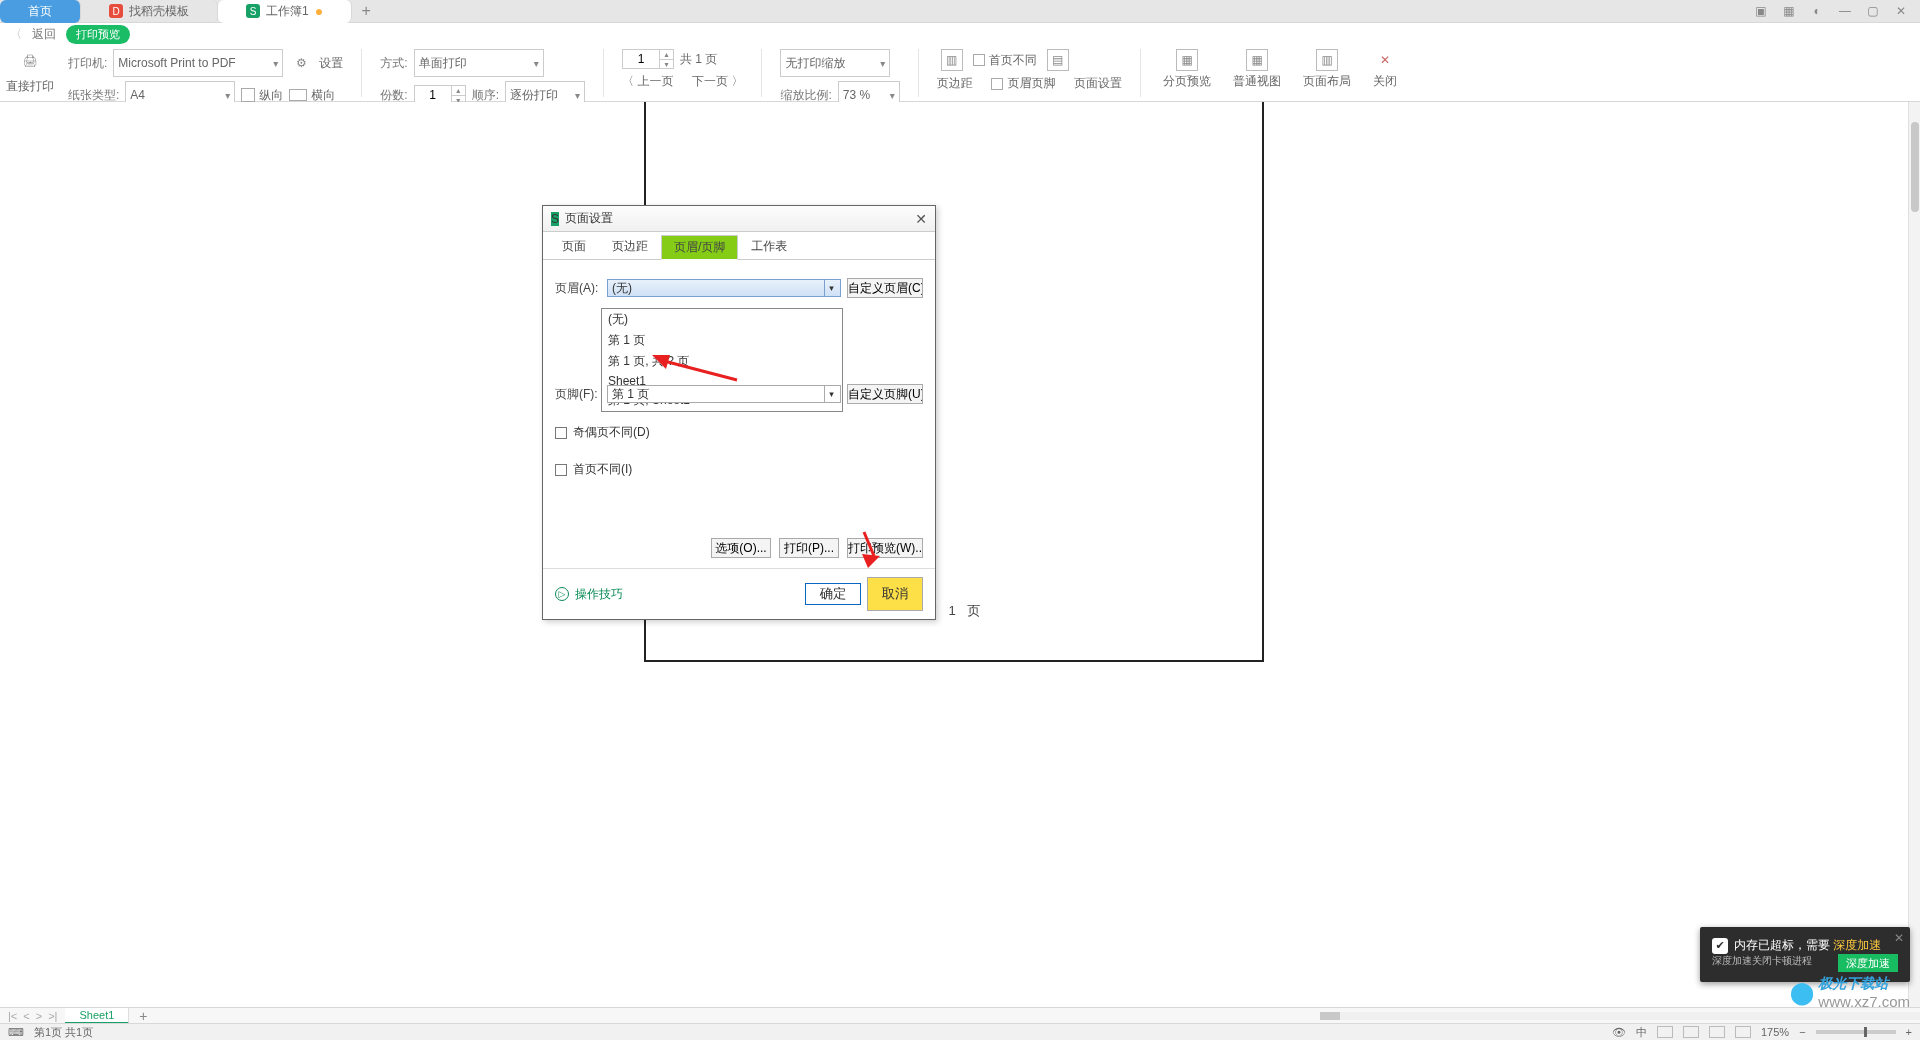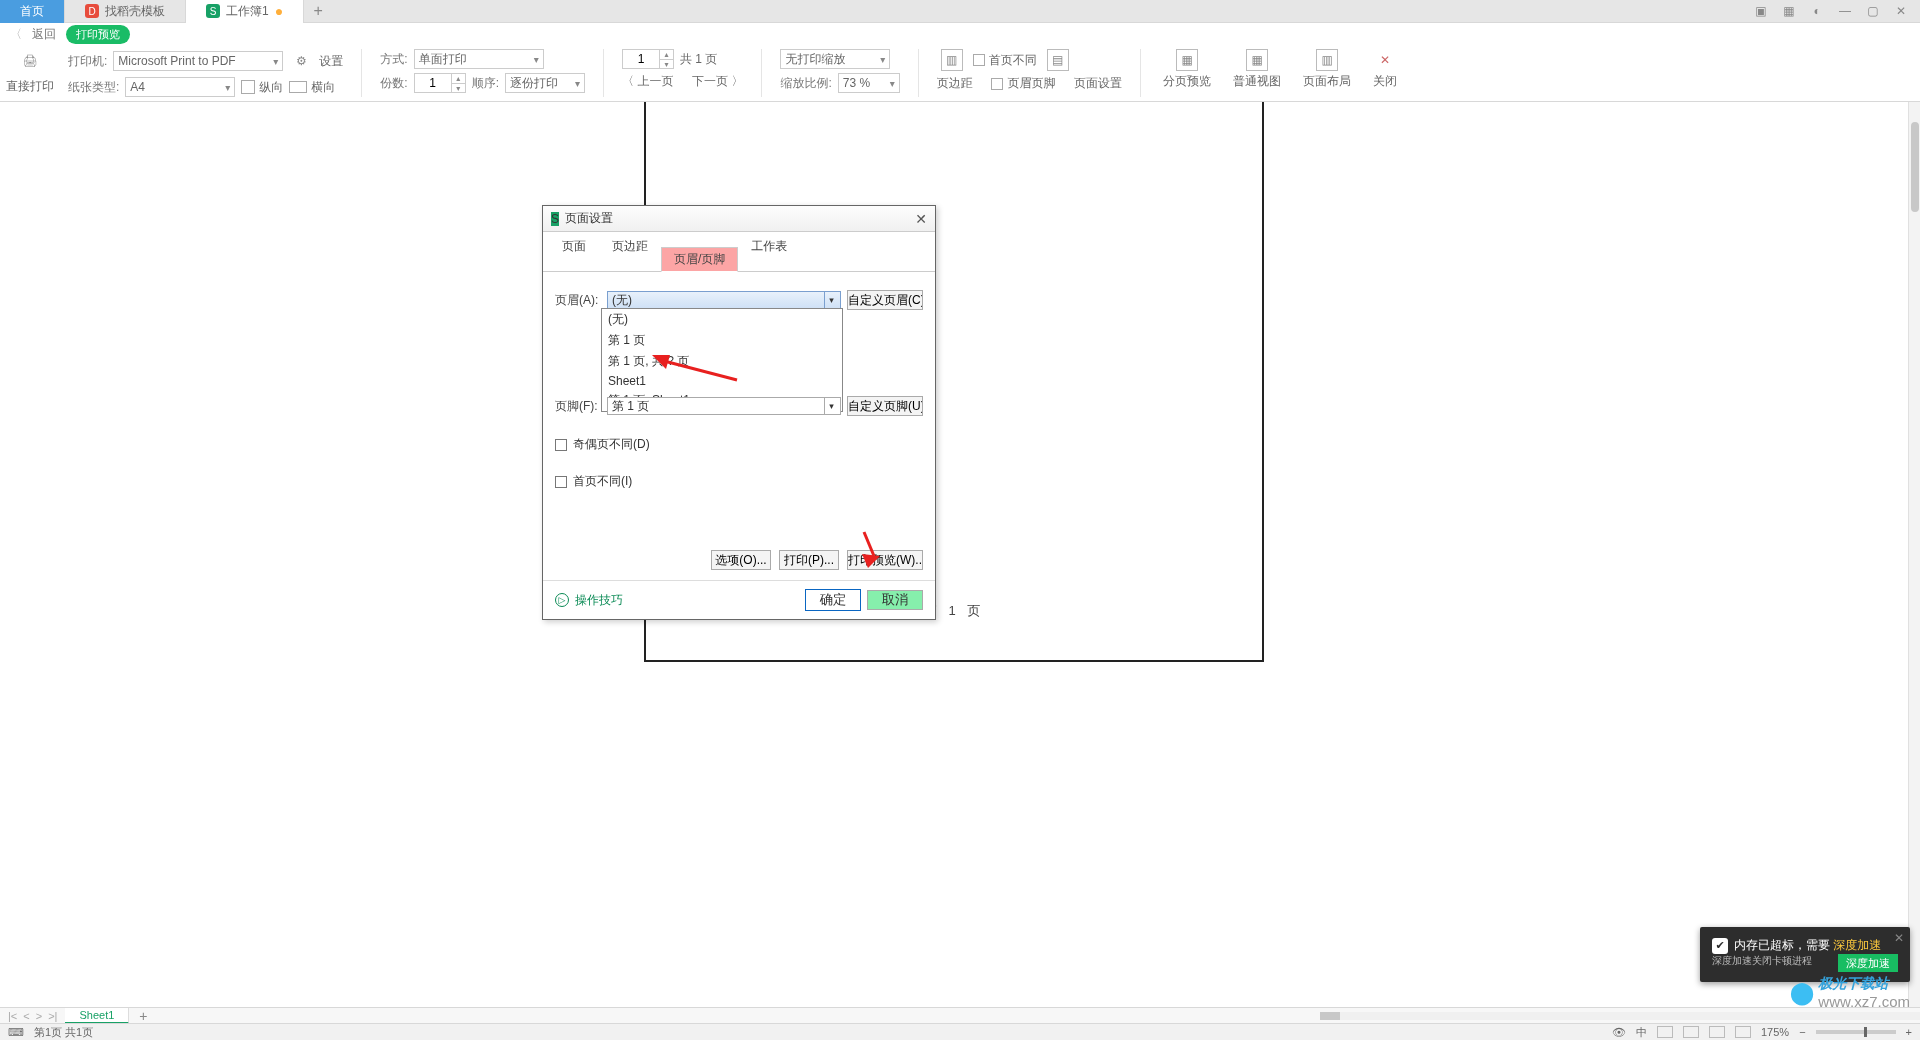--- a/index.html
+++ b/index.html
@@ -1,20 +1,20 @@
 <!DOCTYPE html>
 <html><head>
 <meta charset="utf-8">
 <style>
 * { box-sizing: border-box; margin: 0; padding: 0; font-family: "Microsoft YaHei", sans-serif; }
 body { width: 1920px; height: 1040px; background: #fff; font-size: 12px; color: #555; overflow: hidden; position: relative; }
 
 
 .tabbar { height: 23px; background: #e6e6e6; display: flex; align-items: center; border-bottom: 1px solid #d8d8d8; }
-.ttab { height: 23px; padding: 0 20px; display: flex; align-items: center; gap: 6px; cursor: pointer; border-right: 1px solid #d8d8d8; font-size: 12px; color: #666; }
+.ttab { height: 23px; padding: 0 28px; display: flex; align-items: center; gap: 6px; cursor: pointer; border-right: 1px solid #d8d8d8; font-size: 12px; color: #666; border-radius: 6px; }
 .ttab.home { background: #4a9de0; color: #fff; }
 .ttab.active { background: #fff; }
 .ttab .dot { color: #ffaf3b; font-size: 14px; }
 .ttab .ticon { width: 14px; height: 14px; display: inline-flex; align-items: center; justify-content: center; border-radius: 3px; font-size: 10px; color: #fff; }
 .ticon.red { background: #e74c3c; }
 .ticon.green { background: #18a166; }
 .tabbar-plus { width: 28px; text-align: center; color: #888; cursor: pointer; font-size: 16px; }
 .tabbar-spacer { flex: 1; }
 .winctrls { display: flex; align-items: center; gap: 6px; padding-right: 8px; }
 .winbtn { width: 22px; height: 20px; display: inline-flex; align-items: center; justify-content: center; color: #888; cursor: pointer; }
@@ -23,21 +23,21 @@
 .subhead { height: 22px; display: flex; align-items: center; padding: 0 10px; gap: 10px; font-size: 12px; color: #777; }
 .back { cursor: pointer; }
 .badge { background: #1abc66; color: #fff; border-radius: 10px; padding: 2px 10px; font-size: 11px; }
 
 
 .ribbon { background: #fff; border-bottom: 1px solid #d8d8d8; display: flex; align-items: stretch; padding: 4px 6px; gap: 14px; font-size: 12px; color: #666; height: 57px; }
 .rgrp { display: flex; flex-direction: column; gap: 4px; }
 .rgrp.vert { align-items: center; justify-content: space-between; padding-bottom: 2px; }
 .rrow { display: flex; align-items: center; gap: 6px; }
 .rlbl { color: #777; }
-.rsel { border: 1px solid #ccc; height: 20px; padding: 4px 4px; display: inline-flex; align-items: center; justify-content: space-between; background: #fff; cursor: pointer; }
+.rsel { border: 1px solid #ccc; height: 28px; padding: 4px 4px; display: inline-flex; align-items: center; justify-content: space-between; background: #fff; cursor: pointer; }
 .rsel .arr { color: #888; font-size: 10px; margin-left: 6px; }
 .rspin { display: inline-flex; border: 1px solid #ccc; height: 20px; }
 .rspin input { width: 36px; border: none; text-align: center; font-size: 12px; }
 .rspin .spbtn { width: 14px; display: flex; flex-direction: column; border-left: 1px solid #ccc; }
 .rspin .spbtn span { flex: 1; font-size: 8px; text-align: center; color: #888; border-bottom: 1px solid #ccc; }
 .ricon { width: 24px; height: 24px; display: inline-flex; align-items: center; justify-content: center; color: #888; }
 .rvbtn { display: flex; flex-direction: column; align-items: center; gap: 2px; cursor: pointer; padding: 0 4px; }
 .rvbtn .ic { width: 22px; height: 22px; border: 1px solid #bbb; display: flex; align-items: center; justify-content: center; color: #888; font-size: 12px; }
 .rsep { width: 1px; background: #e5e5e5; margin: 0 4px; }
 .chk { display: inline-flex; align-items: center; gap: 4px; cursor: pointer; }
@@ -51,39 +51,39 @@
 .vscroll { position: absolute; right: 0; top: 102px; width: 12px; bottom: 33px; background: #f3f3f3; border-left: 1px solid #e0e0e0; }
 .vthumb { background: #c8c8c8; width: 8px; margin: 0 auto; height: 90px; margin-top: 20px; border-radius: 4px; }
 
 
 .dialog { position: absolute; left: 542px; top: 205px; width: 394px; background: #fff; border: 1px solid #666; box-shadow: 2px 2px 6px rgba(0,0,0,0.2); }
 .dlg-title { height: 26px; background: linear-gradient(#fdfdfd,#f0f0f0); display: flex; align-items: center; padding: 0 8px; font-size: 12px; color: #333; border-bottom: 1px solid #ccc; }
 .dlg-title .spacer { flex: 1; }
 .dlg-close { cursor: pointer; font-size: 14px; color: #555; }
 .dlg-tabs { display: flex; border-bottom: 1px solid #ccc; padding: 2px 6px 0 6px; }
 .dtab { padding: 3px 12px; font-size: 12px; color: #444; border: 1px solid transparent; cursor: pointer; }
-.dtab.active { border-color: #ccc; border-bottom-color: #fff; background: #fca5a5; position: relative; top: 1px; margin-top: 12px; }
+.dtab.active { border-color: #ccc; border-bottom-color: #fff; background: #84cc16; position: relative; top: 1px; }
 .dlg-body { padding: 10px 12px 10px 12px; }
 .prevbox { height: 62px; border: 1px solid #ccc; display: flex; align-items: center; justify-content: center; color: #777; font-size: 12px; }
 .frow { display: flex; align-items: center; gap: 6px; margin-top: 8px; }
 .frow .flbl { width: 46px; text-align: left; color: #444; }
 .fcombo { flex: 1; height: 18px; border: 1px solid #7a9fcf; background: linear-gradient(#e8f1fb,#cfe1f6); display: flex; align-items: center; padding: 0 4px; color: #333; cursor: pointer; position: relative; }
 .fcombo.plain { border-color: #aaa; background: #fff; }
 .fcombo .arr { position: absolute; right: 2px; top: 0; bottom: 0; width: 14px; border-left: 1px solid #7a9fcf; display: flex; align-items: center; justify-content: center; font-size: 9px; color: #333; }
 .fcombo.plain .arr { border-left-color: #aaa; }
 .fbtn { width: 76px; height: 20px; border: 1px solid #aaa; background: #f4f4f4; font-size: 12px; cursor: pointer; white-space: nowrap; overflow: hidden; }
 .dropdown { position: absolute; border: 1px solid #888; background: #fff; font-size: 12px; color: #333; }
 .dropdown div { padding: 2px 6px; cursor: pointer; }
 .dlg-chk { display: flex; align-items: center; gap: 6px; margin-top: 20px; color: #333; }
 .dlg-chk .box { width: 12px; height: 12px; border: 1px solid #777; }
 .dlg-btnrow { display: flex; justify-content: flex-end; gap: 8px; margin-top: 60px; }
 .dlg-hint { display: flex; align-items: center; gap: 6px; padding: 8px 12px; border-top: 1px solid #ddd; color: #0a8a55; font-size: 12px; }
 .dlg-hint .circ { width: 14px; height: 14px; border: 1px solid #0a8a55; border-radius: 50%; display: inline-flex; align-items: center; justify-content: center; font-size: 9px; }
 .btn-primary { width: 56px; height: 22px; border: 1px solid #0a66c2; background: #fff; color: #333; cursor: pointer; }
-.btn-default { width: 56px; height: 20px; border: 1px solid #aaa; background: #86efac; color: #333; cursor: pointer; }
+.btn-default { width: 56px; height: 34px; border: 1px solid #aaa; background: #fde047; color: #333; cursor: pointer; }
 
 
 .arrow-img { position: absolute; pointer-events: none; }
 
 
 .sheetbar { position: absolute; bottom: 17px; left: 0; right: 0; height: 16px; background: #f7f7f7; border-top: 1px solid #d8d8d8; display: flex; align-items: center; font-size: 11px; color: #777; }
 .sbnav { display: flex; gap: 6px; padding: 0 8px; color: #aaa; }
 .sbnav span { cursor: pointer; }
 .sheet-tab { padding: 1px 14px; border-right: 1px solid #ddd; cursor: pointer; }
 .sheet-tab.active { color: #18a166; border-bottom: 2px solid #18a166; background: #fff; }

